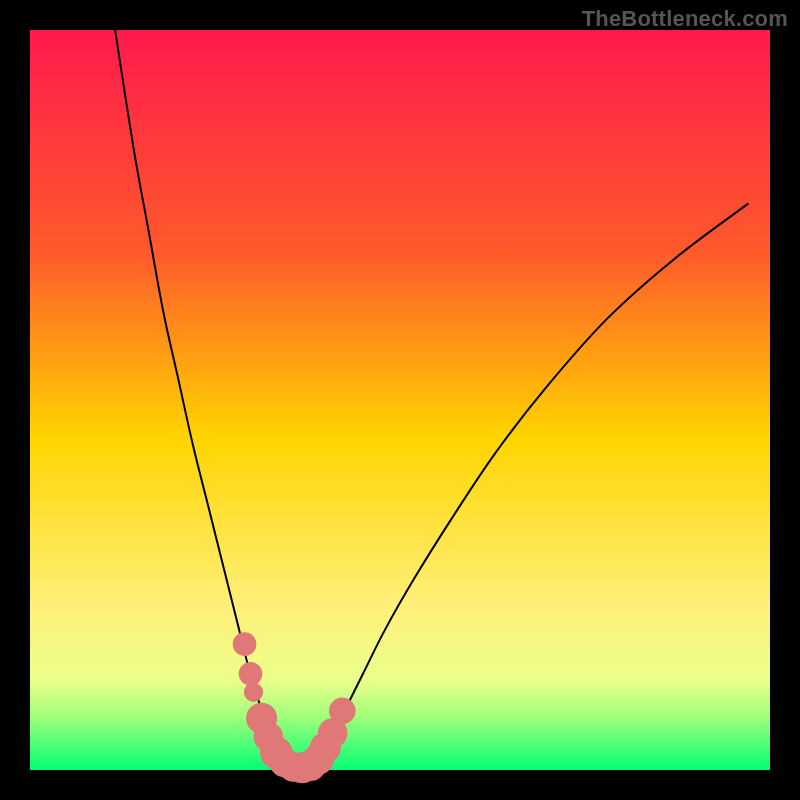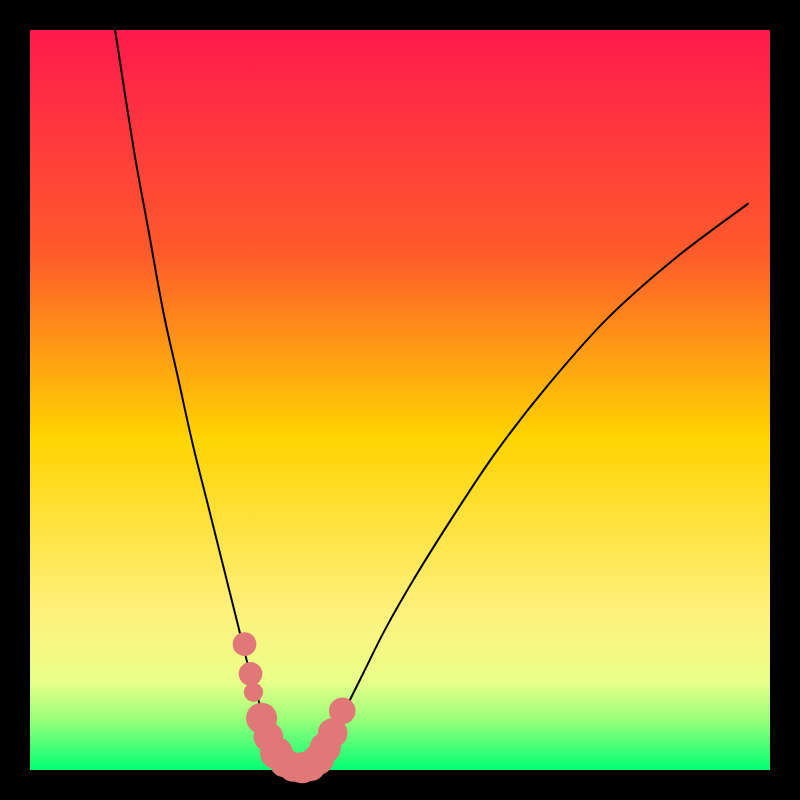--- a/index.html
+++ b/index.html
@@ -29,20 +29,21 @@
   }
   svg {
     position: absolute;
     left: 0; top: 0;
   }
 </style>
 </head>
 <body>
 
 <div class="frame">
+  <div class="watermark">TheBottleneck.com</div>
   <svg id="chart-svg" width="800" height="800" viewBox="0 0 800 800">
     <defs>
       <linearGradient id="bg-grad" x1="0" y1="0" x2="0" y2="1">
           <stop offset="0%" stop-color="#ff1a4d"></stop>
           <stop offset="30%" stop-color="#ff5a2b"></stop>
           <stop offset="55.00000000000001%" stop-color="#ffd400"></stop>
           <stop offset="78%" stop-color="#fff07a"></stop>
           <stop offset="88%" stop-color="#eaff8a"></stop>
           <stop offset="93%" stop-color="#9dff7a"></stop>
           <stop offset="100%" stop-color="#03ff74"></stop>

